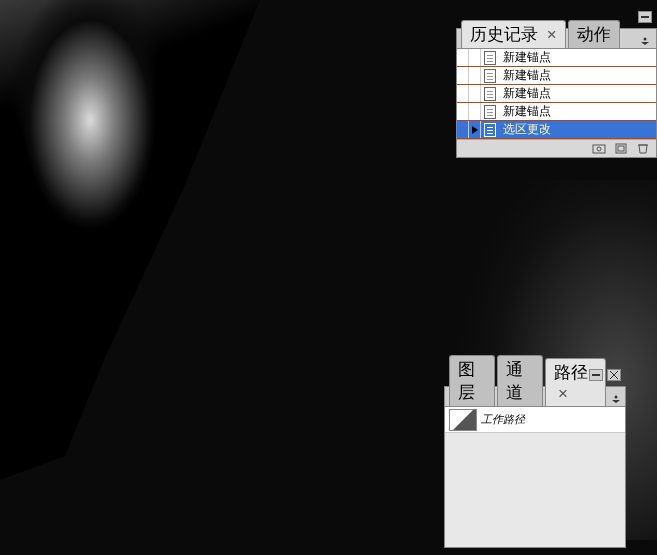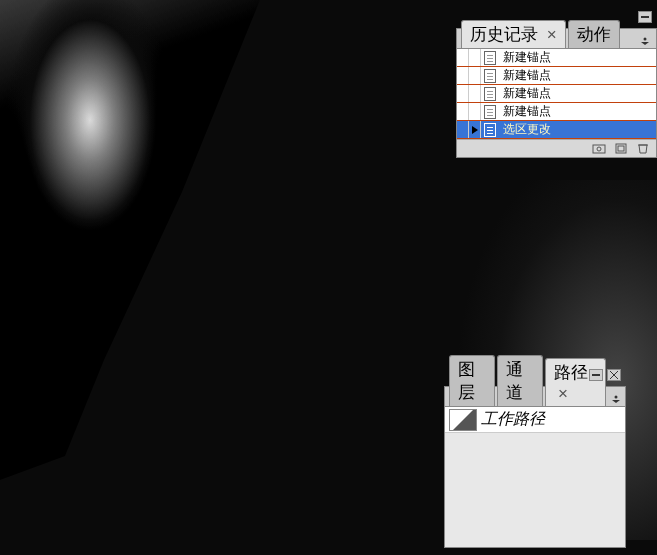--- a/index.html
+++ b/index.html
@@ -134,21 +134,21 @@
     height: 26px;
     background: #fff;
     border-bottom: 1px solid #ccc;
   }
   .path-thumb {
     width: 28px; height: 22px;
     margin: 0 4px;
     border: 1px solid #888;
     background: linear-gradient(135deg, #fff 48%, #555 52%);
   }
-  .path-label { font-style: italic; font-size: 16px; }
+  .path-label { font-style: italic; font-size: 11px; }
   
   
   .panel-chrome-btn {
     position: absolute;
     width: 14px; height: 12px;
     top: -18px;
     background: #d0d0d0;
     border: 1px solid #888;
     display: flex; align-items: center; justify-content: center;
     cursor: pointer;

